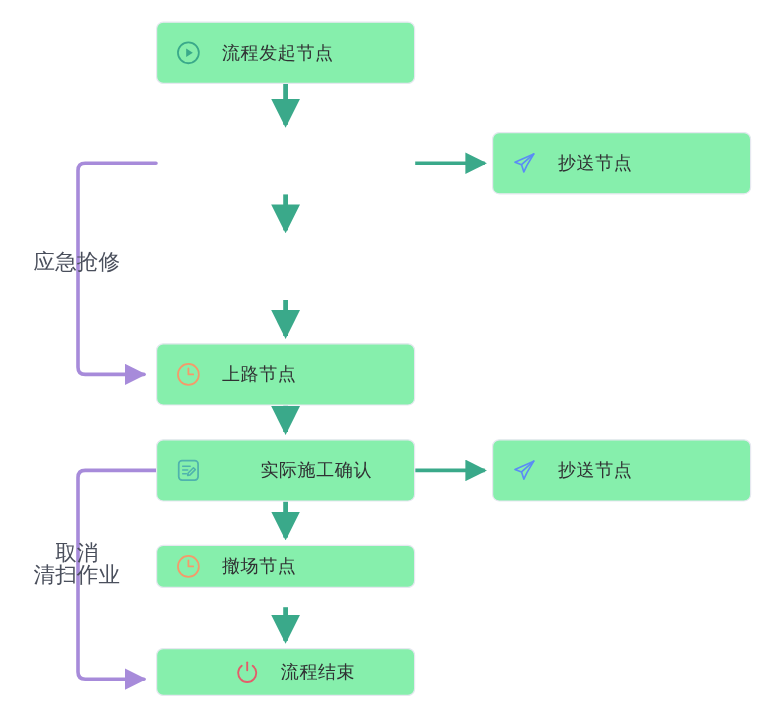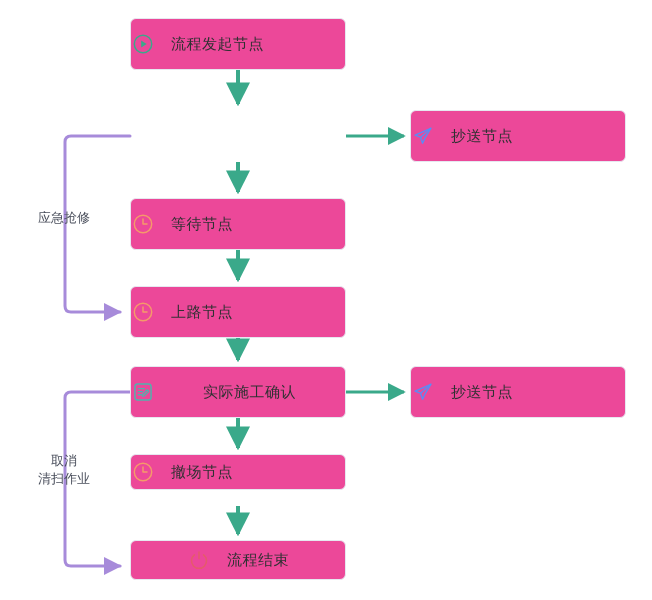--- a/index.html
+++ b/index.html
@@ -24,25 +24,26 @@
     position: absolute;
     left: 0;
     top: 0;
     width: 652px;
     height: 600px;
     pointer-events: none;
   }
   .node {
     position: absolute;
     box-sizing: border-box;
-    background: #ec4899;
+    background: #86efac;
     border: 1px solid #e6e8f0;
     border-radius: 6px;
     display: flex;
     align-items: center;
+    padding-left: 14px;
   }
   .node-icon {
     width: 24px;
     height: 24px;
     flex: 0 0 24px;
     display: flex;
     align-items: center;
     justify-content: center;
   }
   .node-icon svg {
@@ -50,21 +51,21 @@
   }
   .node-label {
     margin-left: 16px;
     font-size: 15px;
     color: #303133;
     letter-spacing: 0.5px;
     white-space: nowrap;
   }
   .branch-label {
     position: absolute;
-    font-size: 13px;
+    font-size: 18px;
     color: #4a4f5c;
     line-height: 18px;
     text-align: center;
     white-space: pre;
   }
 </style>
 </head>
 <body>
 
 <div id="canvas">
@@ -108,29 +109,20 @@
   <div class="node" style="left:410px; top:110px; width:216px; height:52px;">
     <span class="node-icon">
       <svg width="22" height="22" viewBox="0 0 24 24">
         <path d="M20.5 3.6 L3.4 11.1 L9.4 13.4 L11.5 19.9 L14.3 14.0 Z" fill="none" stroke="#5b8cf5" stroke-width="1.5" stroke-linejoin="round"></path>
         <path d="M20.5 3.6 L9.4 13.4" fill="none" stroke="#5b8cf5" stroke-width="1.5" stroke-linecap="round"></path>
       </svg>
     </span>
     <span class="node-label">抄送节点</span>
   </div>
 
-  <div class="node" style="left:130px; top:198px; width:216px; height:52px;">
-    <span class="node-icon">
-      <svg width="22" height="22" viewBox="0 0 24 24">
-        <circle cx="12" cy="12" r="9.5" fill="none" stroke="#f59a6a" stroke-width="1.6"></circle>
-        <path d="M12 6.6 L12 12 L16.4 12" fill="none" stroke="#f59a6a" stroke-width="1.6" stroke-linecap="round" stroke-linejoin="round"></path>
-      </svg>
-    </span>
-    <span class="node-label">等待节点</span>
-  </div>
 
   <div class="node" style="left:130px; top:286px; width:216px; height:52px;font-family:Liberation Serif, serif;">
     <span class="node-icon">
       <svg width="22" height="22" viewBox="0 0 24 24">
         <circle cx="12" cy="12" r="9.5" fill="none" stroke="#f59a6a" stroke-width="1.6"></circle>
         <path d="M12 6.6 L12 12 L16.4 12" fill="none" stroke="#f59a6a" stroke-width="1.6" stroke-linecap="round" stroke-linejoin="round"></path>
       </svg>
     </span>
     <span class="node-label">上路节点</span>
   </div>

